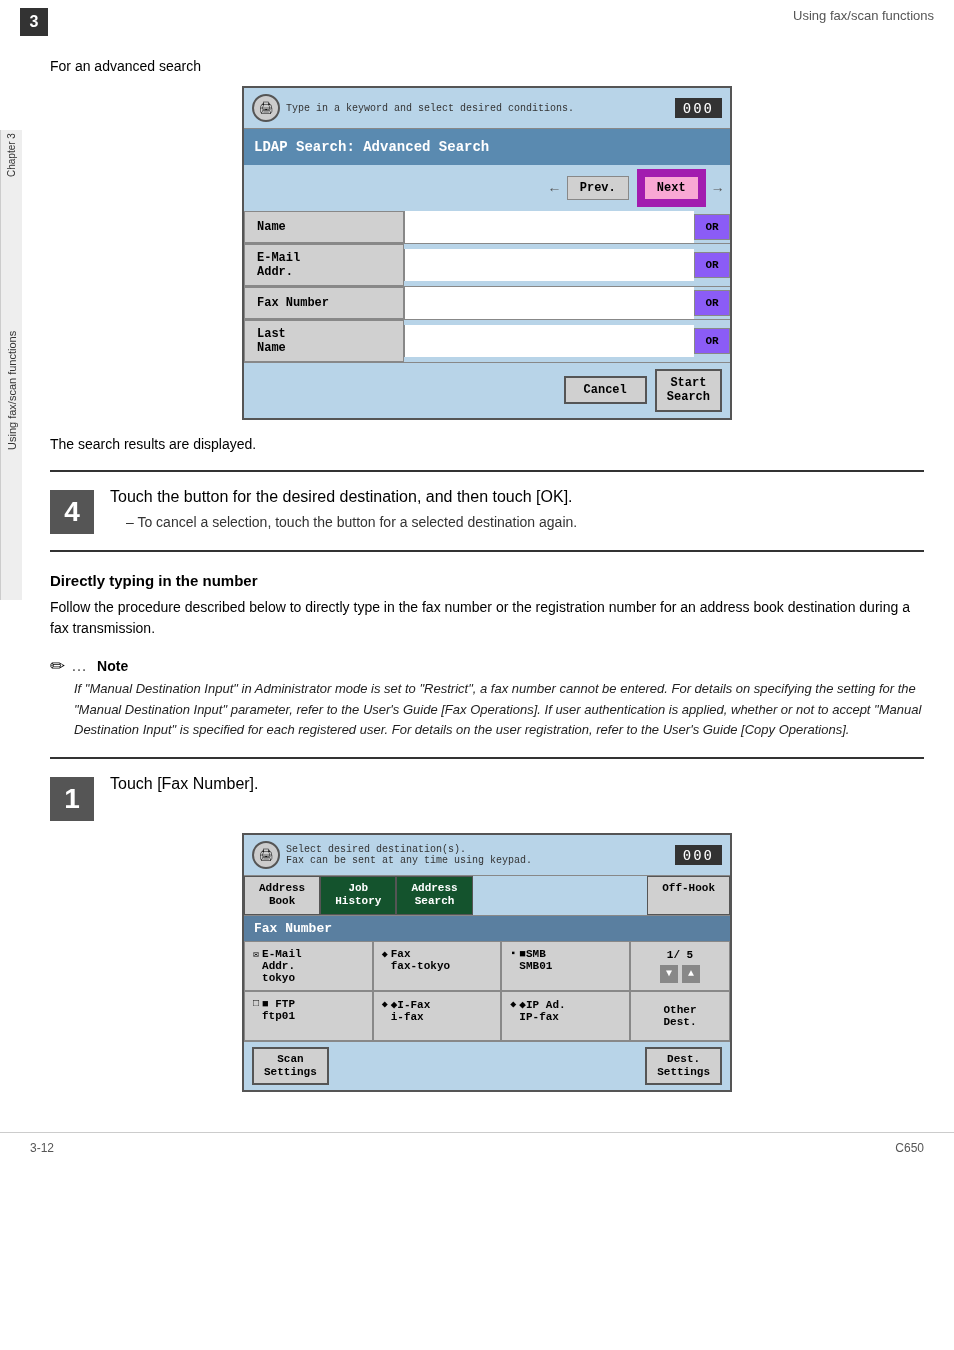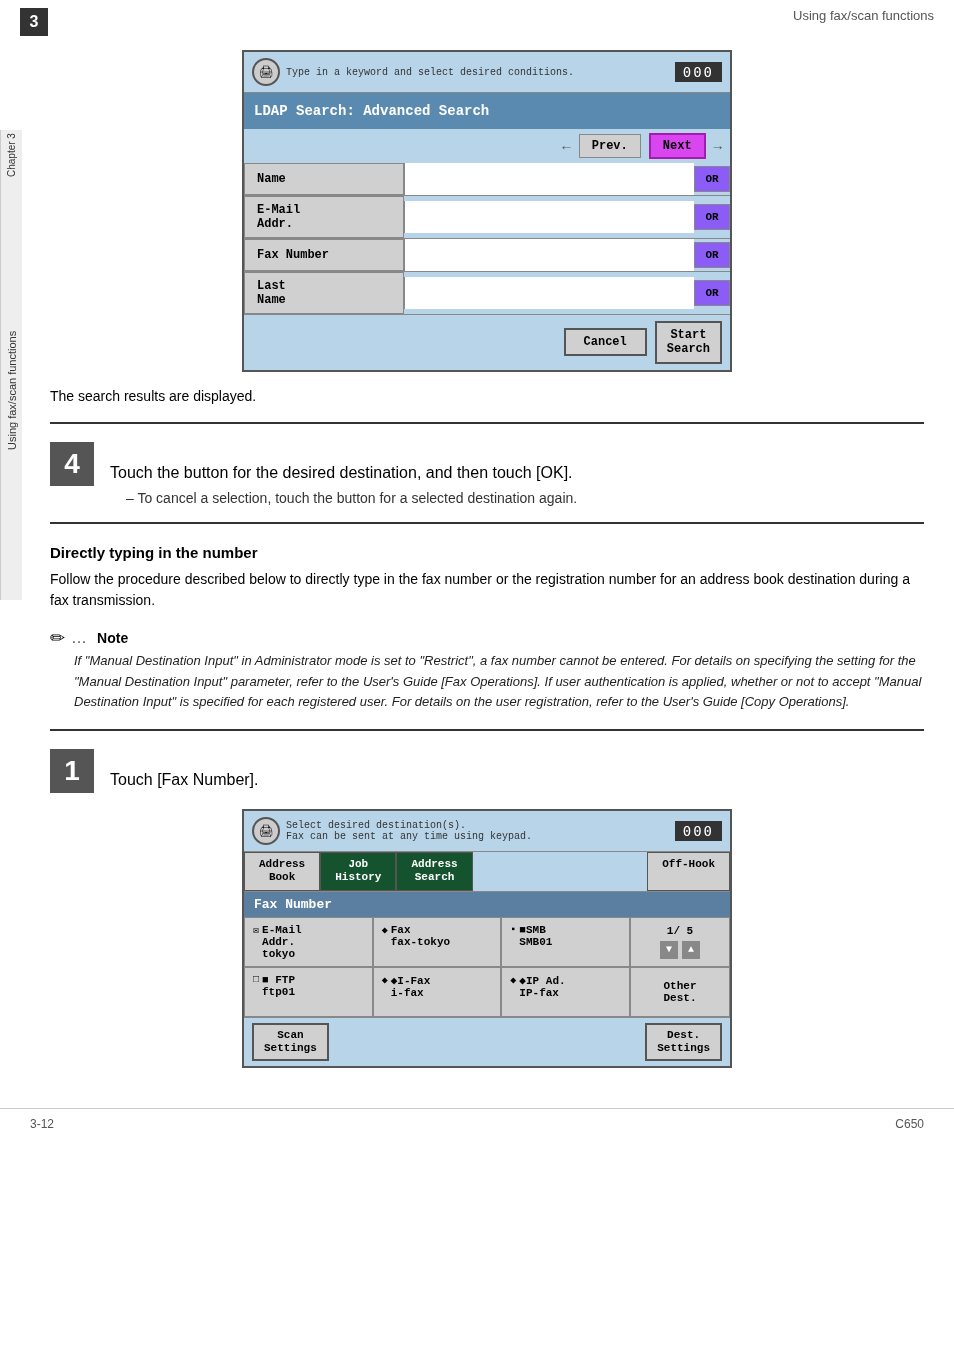--- a/index.html
+++ b/index.html
@@ -147,22 +147,22 @@
     }
     .ui-nav-btn {
       background: #d0d0d0;
       border: 1px solid #888;
       padding: 4px 12px;
       font-size: 12px;
       font-weight: bold;
       cursor: pointer;
     }
     .ui-nav-btn.active {
-      background: #d946ef;
-      border: 2px solid #a21caf;
+      background: #f9a8d4;
+      border: 8px solid #a21caf;
     }
     .ui-arrow {
       font-size: 14px;
       color: #555;
     }
 
     .ui-field-row {
       display: flex;
       align-items: center;
       border-bottom: 1px solid #888;
@@ -250,21 +250,20 @@
       width: 44px;
       height: 44px;
       display: flex;
       align-items: center;
       justify-content: center;
       flex-shrink: 0;
       margin-top: 2px;
     }
     .step-content {
       flex: 1;
-      margin-top: 24px;
     }
     .step-main-text {
       font-size: 16px;
       font-weight: normal;
       margin-bottom: 8px;
     }
     .step-sub-text {
       font-size: 14px;
       margin-left: 16px;
       color: #333;
@@ -463,20 +462,21 @@
 
 <div class="side-label-chapter">
   <span>Chapter 3</span>
 </div>
 <div class="side-label">
   <span>Using fax/scan functions</span>
 </div>
 
 <div class="main-content">
 
+  <div class="section-intro">For an advanced search</div>
 
   <div class="ui-screenshot">
 
     <div class="ui-top-bar">
       <div class="ui-top-left">
         <div class="ui-icon-circle">🖨</div>
         <div class="ui-instruction">Type in a keyword and select desired conditions.</div>
       </div>
       <div class="ui-counter">000</div>
     </div>

